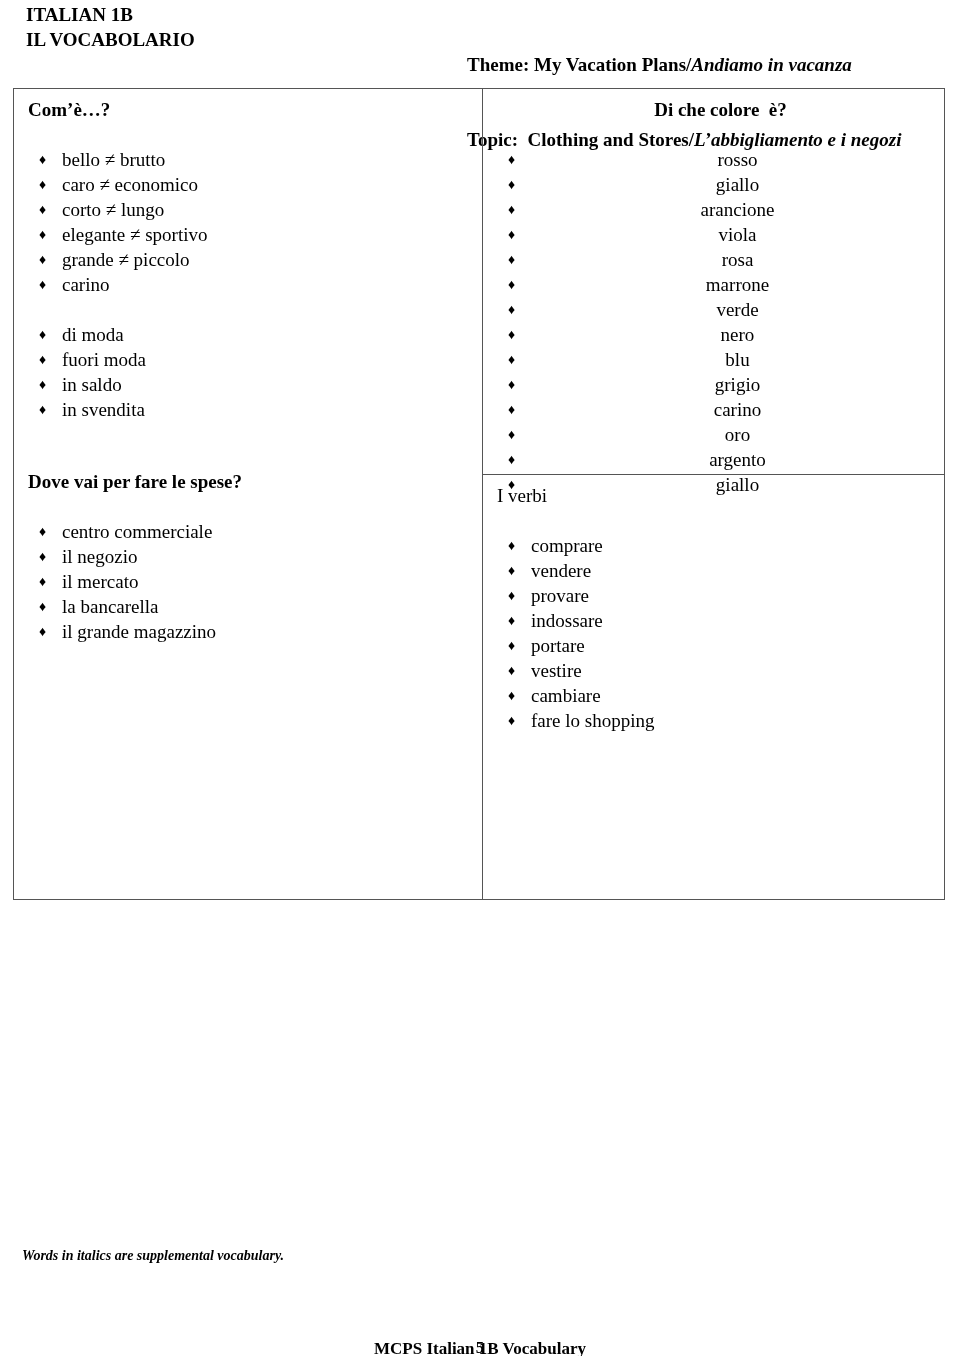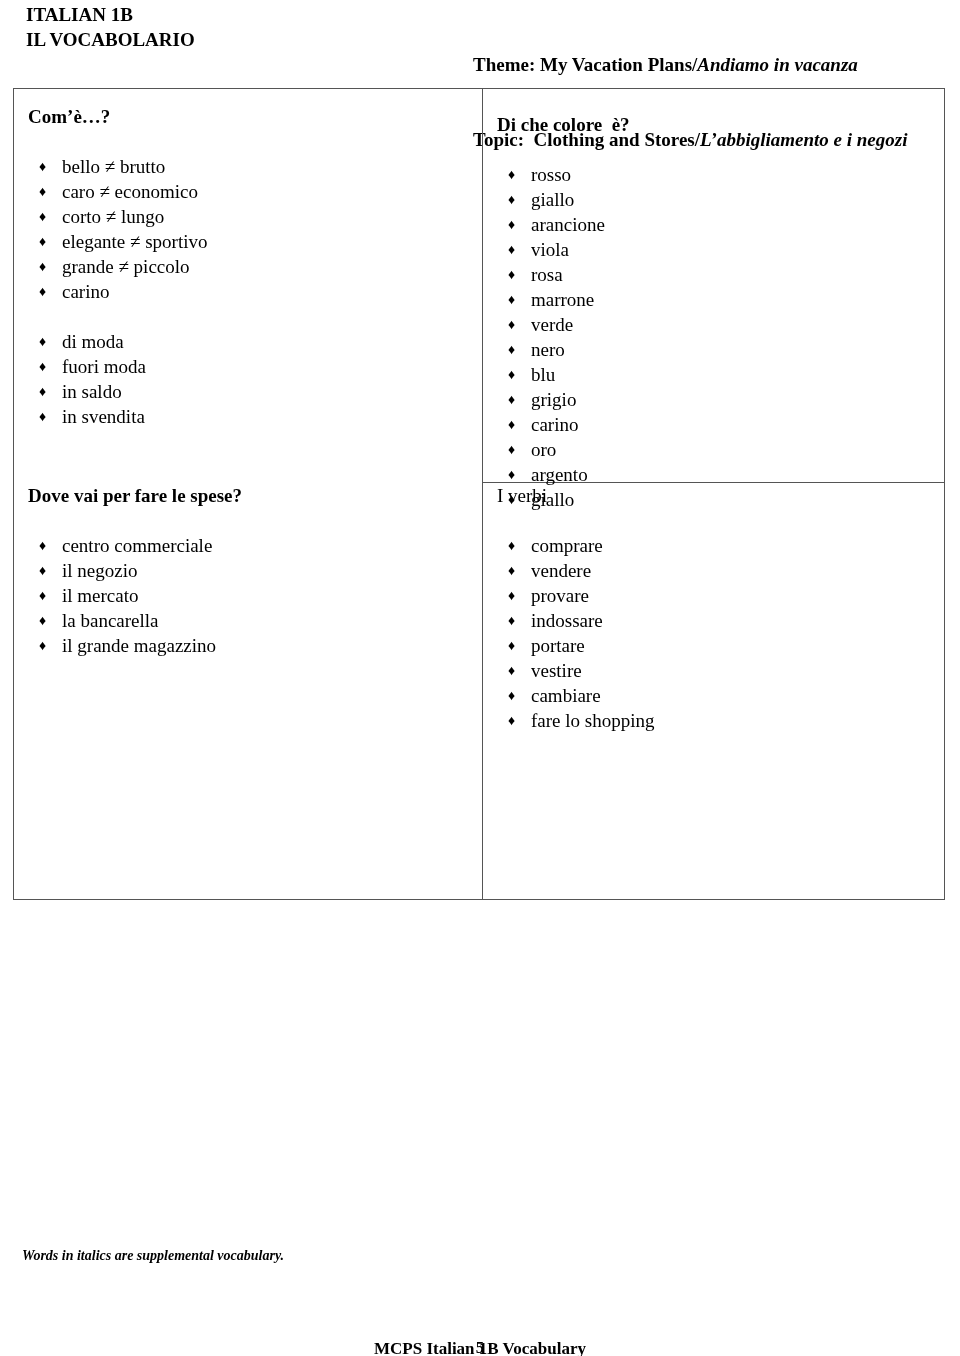--- a/index.html
+++ b/index.html
@@ -33,21 +33,20 @@
     line-height: 25px;
   }
   .hdr-right {
     position: absolute;
     left: 455px;
     top: 2px;
     font-weight: bold;
     font-size: 19px;
     line-height: 25px;
     white-space: pre;
-    margin-left: 6px;
   }
   .hdr-right .it { font-style: italic; }
 
   
   .vocab-table {
     position: absolute;
     left: 13px;
     top: 88px;
     width: 932px;
     height: 812px;
@@ -67,45 +66,45 @@
     position: absolute;
     left: 469px;
     top: 0;
     right: 0;
     height: 100%;
     box-sizing: border-box;
   }
   .cell-colors {
     position: absolute;
     left: 0;
-    top: 8px;
+    top: 0;
     width: 100%;
     height: 386px;
     box-sizing: border-box;
     border-bottom: 1.5px solid #555555;
+    text-align: center;
   }
   .cell-verbs {
     position: absolute;
     left: 0;
     top: 386px;
     width: 100%;
     bottom: 0;
     box-sizing: border-box;
   }
 
   
   .cell-pad {
     padding: 8px 0 0 14px;
   }
   .sec-title {
     font-weight: bold;
     font-size: 19px;
     line-height: 25px;
     white-space: pre;
-    margin-top: 7px;
   }
   .sec-sub {
     font-weight: normal;
     font-size: 19px;
     line-height: 25px;
   }
   .sec-title-plain {
     font-weight: normal;
     font-size: 19px;
     line-height: 25px;

